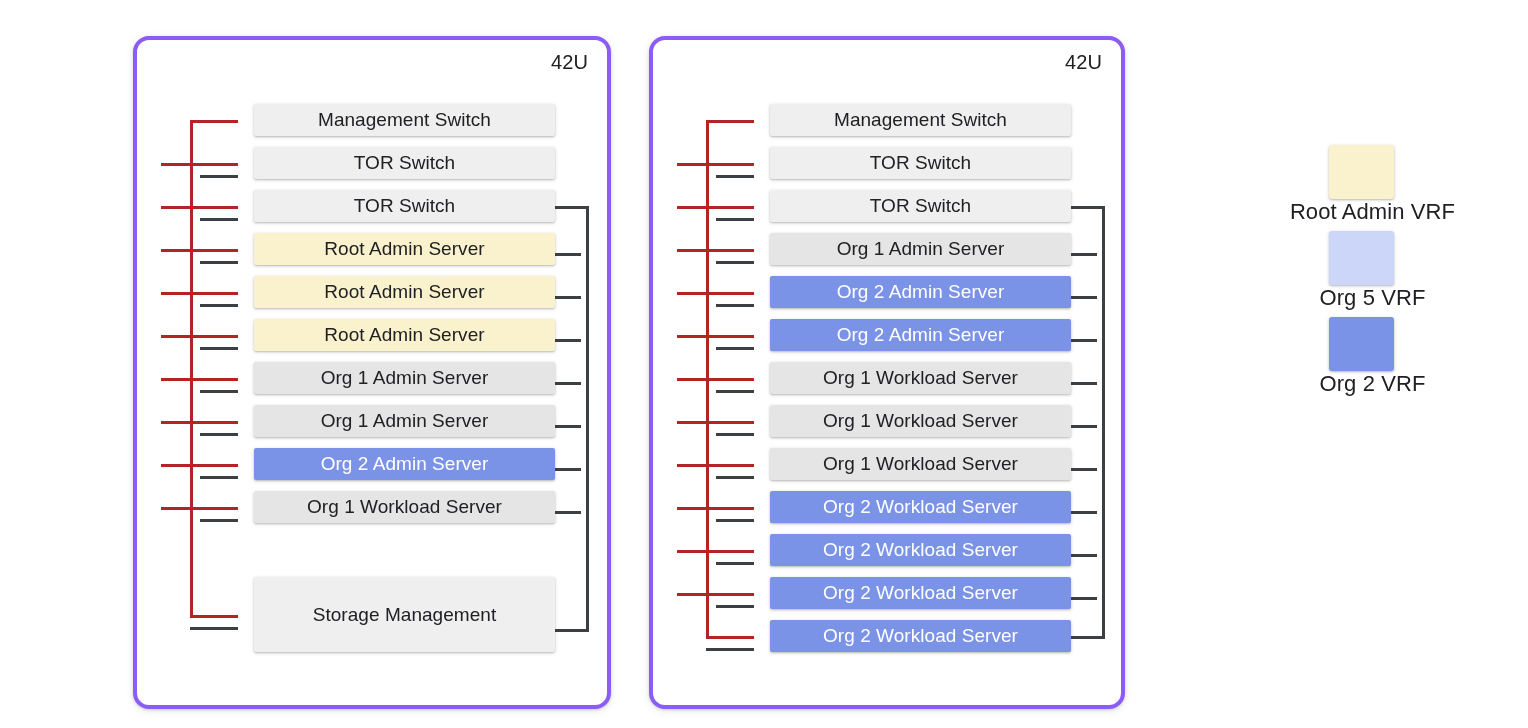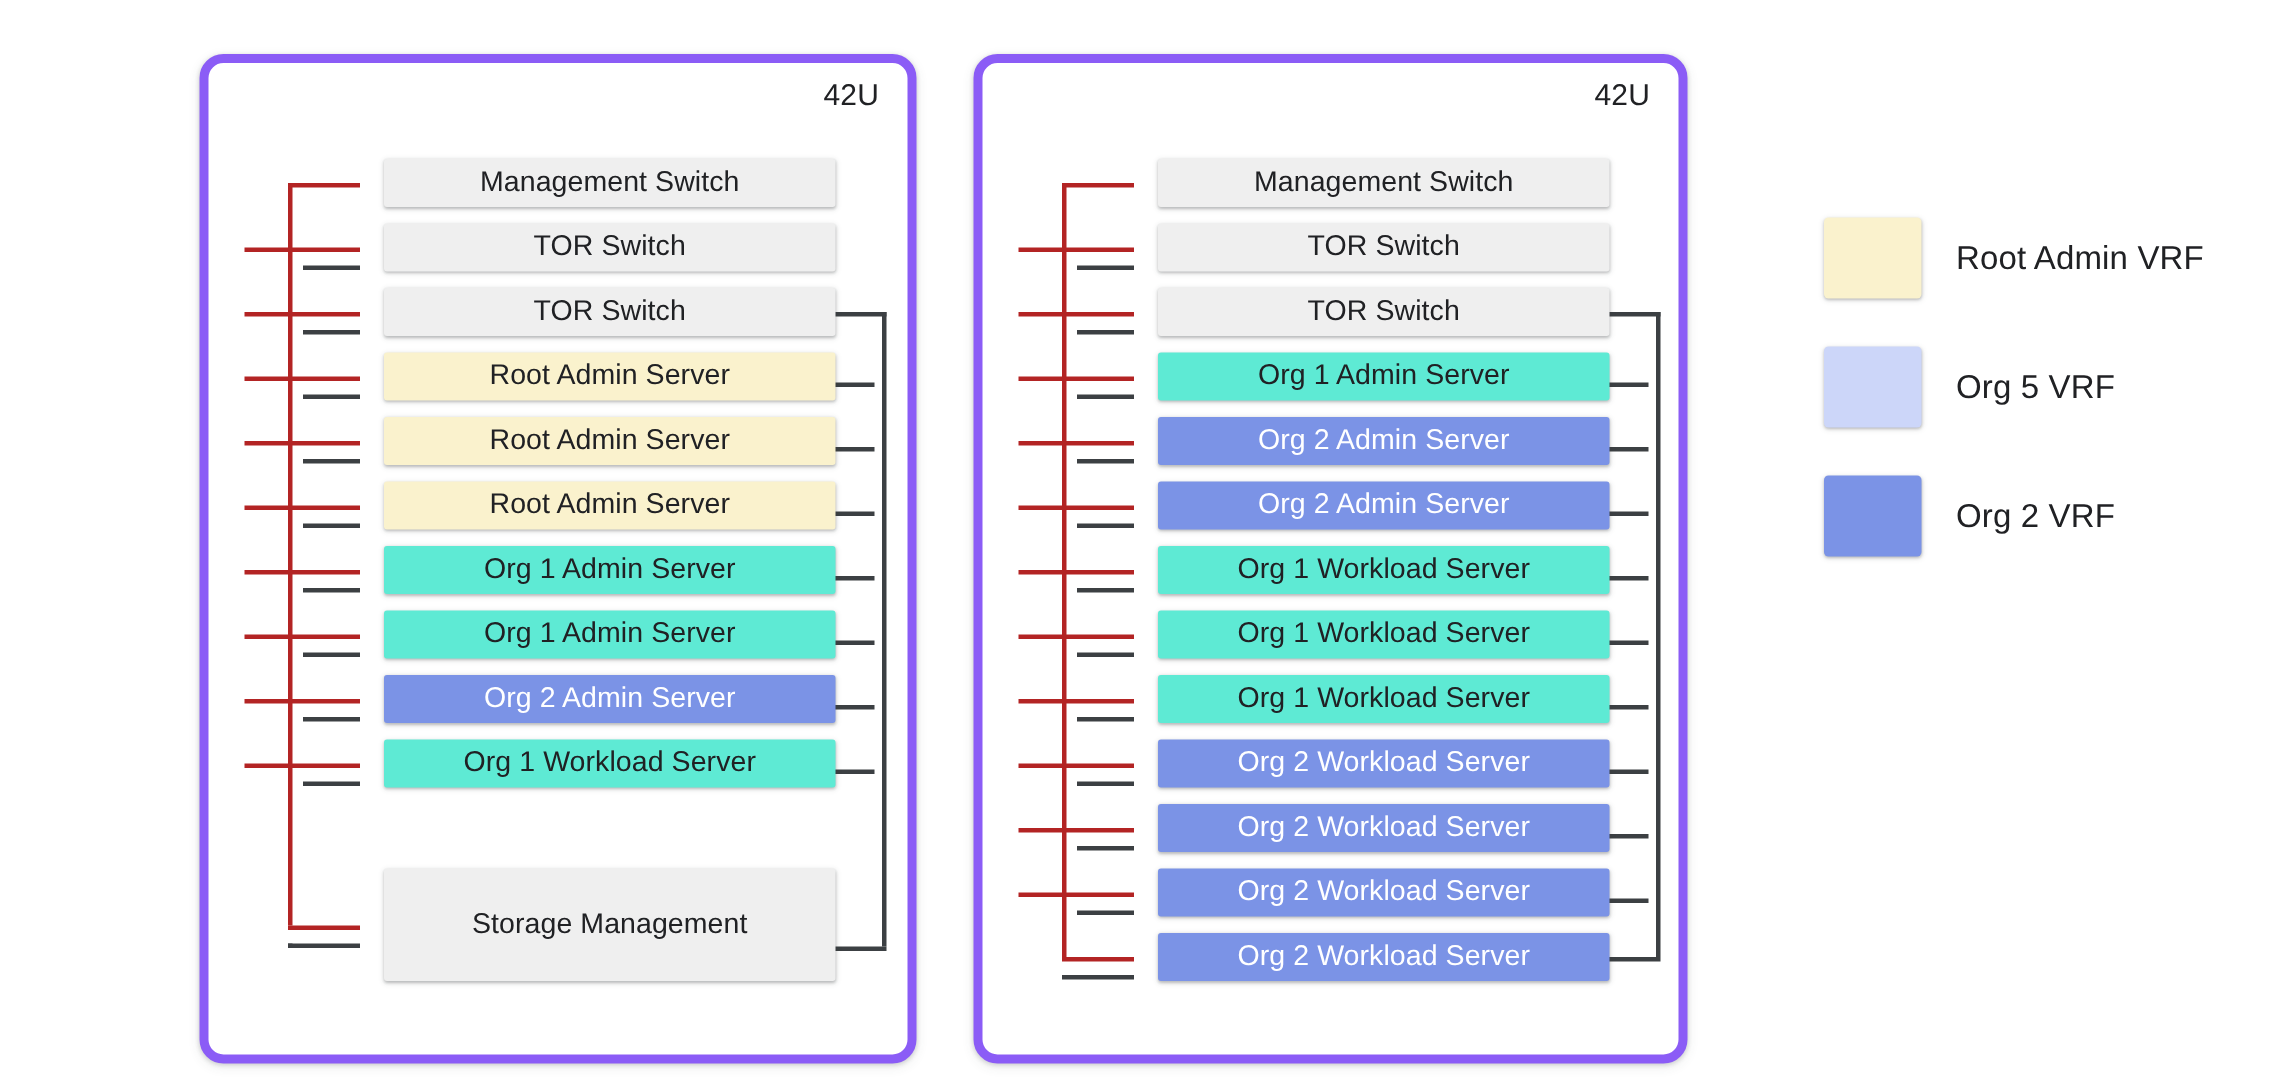--- a/index.html
+++ b/index.html
@@ -15,21 +15,21 @@
     font-family: "Liberation Sans", sans-serif;
     color: #202124;
   }
 
   
   .rack {
     position: absolute;
     top: 36px;
     height: 673px;
     background: #ffffff;
-    border: 6px solid #8b5cf6;
+    border: 4px solid #8b5cf6;
     border-radius: 16px;
     box-shadow: 0 1px 3px rgba(60,64,67,0.20), 0 2px 8px rgba(60,64,67,0.10);
     box-sizing: border-box;
   }
   #rack-1 { left: 133px; width: 478px; }
   #rack-2 { left: 649px; width: 476px; }
 
   .rack-capacity {
     position: absolute;
     top: 11px;
@@ -60,21 +60,21 @@
     box-shadow: 0 1px 2px rgba(60,64,67,0.28), 0 1px 4px rgba(60,64,67,0.14);
     white-space: nowrap;
     overflow: hidden;
   }
   .device.tall {
     height: 75px;
     line-height: 75px;
   }
   .t-switch  { background: #efefef; color: #202124; }
   .t-root    { background: #faf2cd; color: #202124; }
-  .t-org1    { background: #5eead4; color: #202124; }
+  .t-org1    { background: #e5e5e5; color: #202124; }
   .t-org2    { background: #7b93e6; color: #ffffff; }
 
   
   .wires {
     position: absolute;
     left: 0;
     top: 0;
     width: 100%;
     height: 100%;
     pointer-events: none;
@@ -93,20 +93,21 @@
     left: 1216px;
     top: 145px;
     width: 290px;
   }
   .legend-row {
     position: relative;
     height: 54px;
     margin-bottom: 32px;
     display: flex;
     align-items: center;
+    flex-direction: column;
   }
   .legend-swatch {
     width: 65px;
     height: 54px;
     border-radius: 3px;
     box-shadow: 0 1px 2px rgba(60,64,67,0.28), 0 1px 4px rgba(60,64,67,0.14);
     flex: 0 0 auto;
   }
   .legend-label {
     margin-left: 23px;

